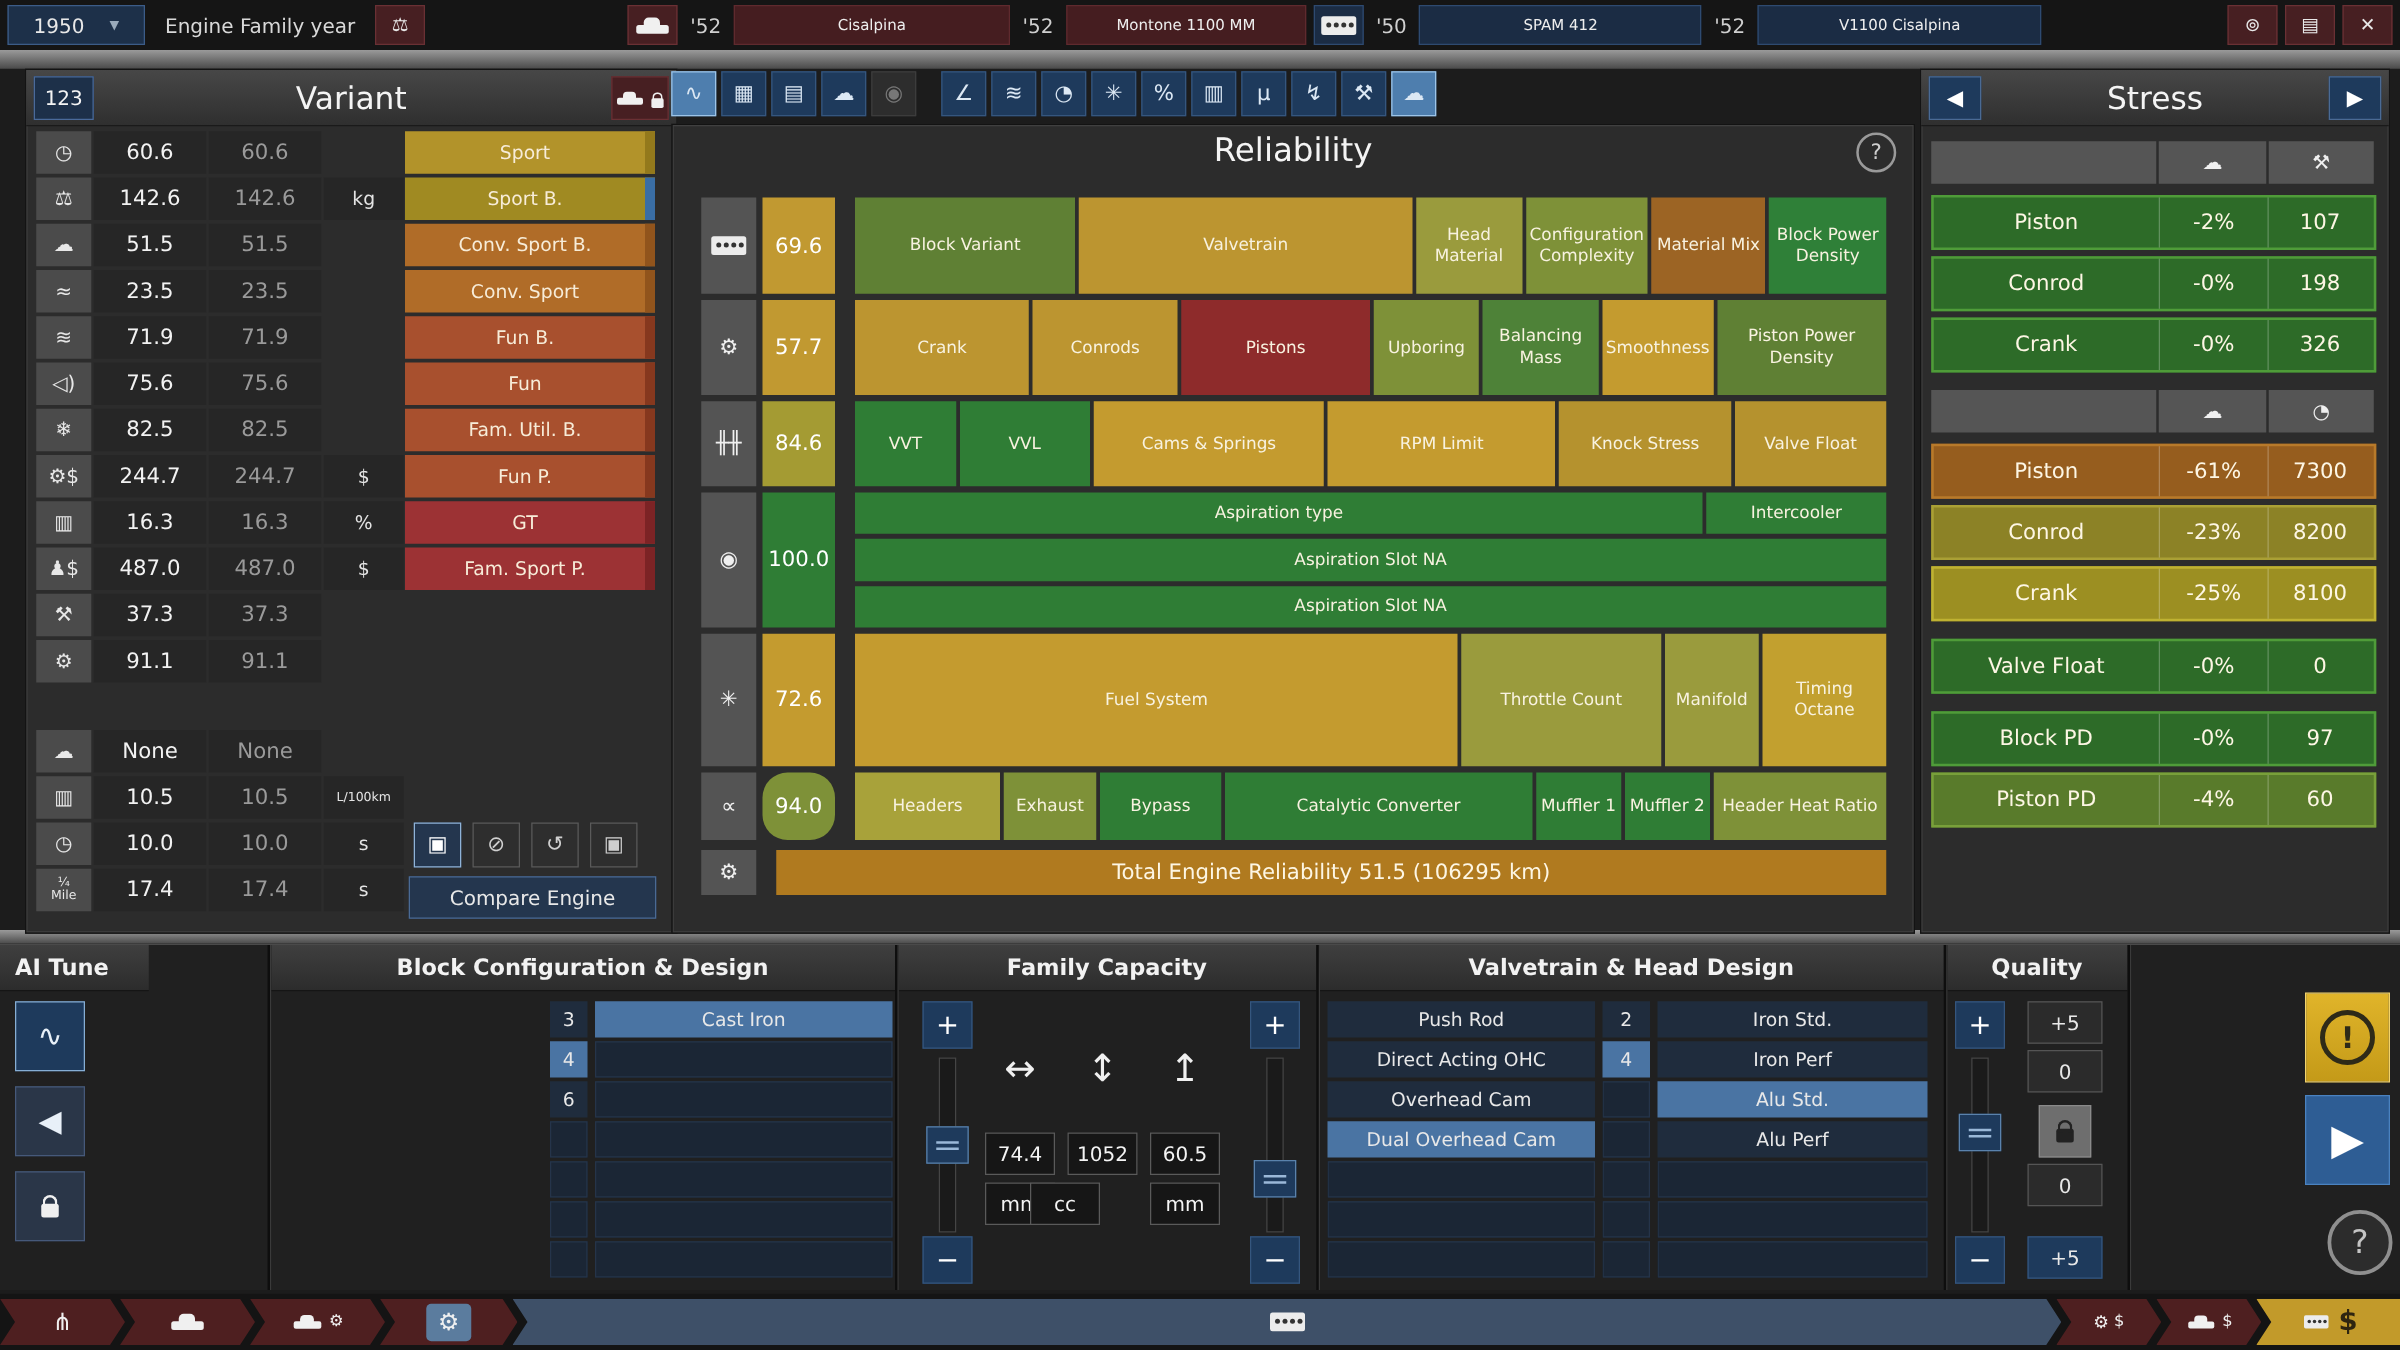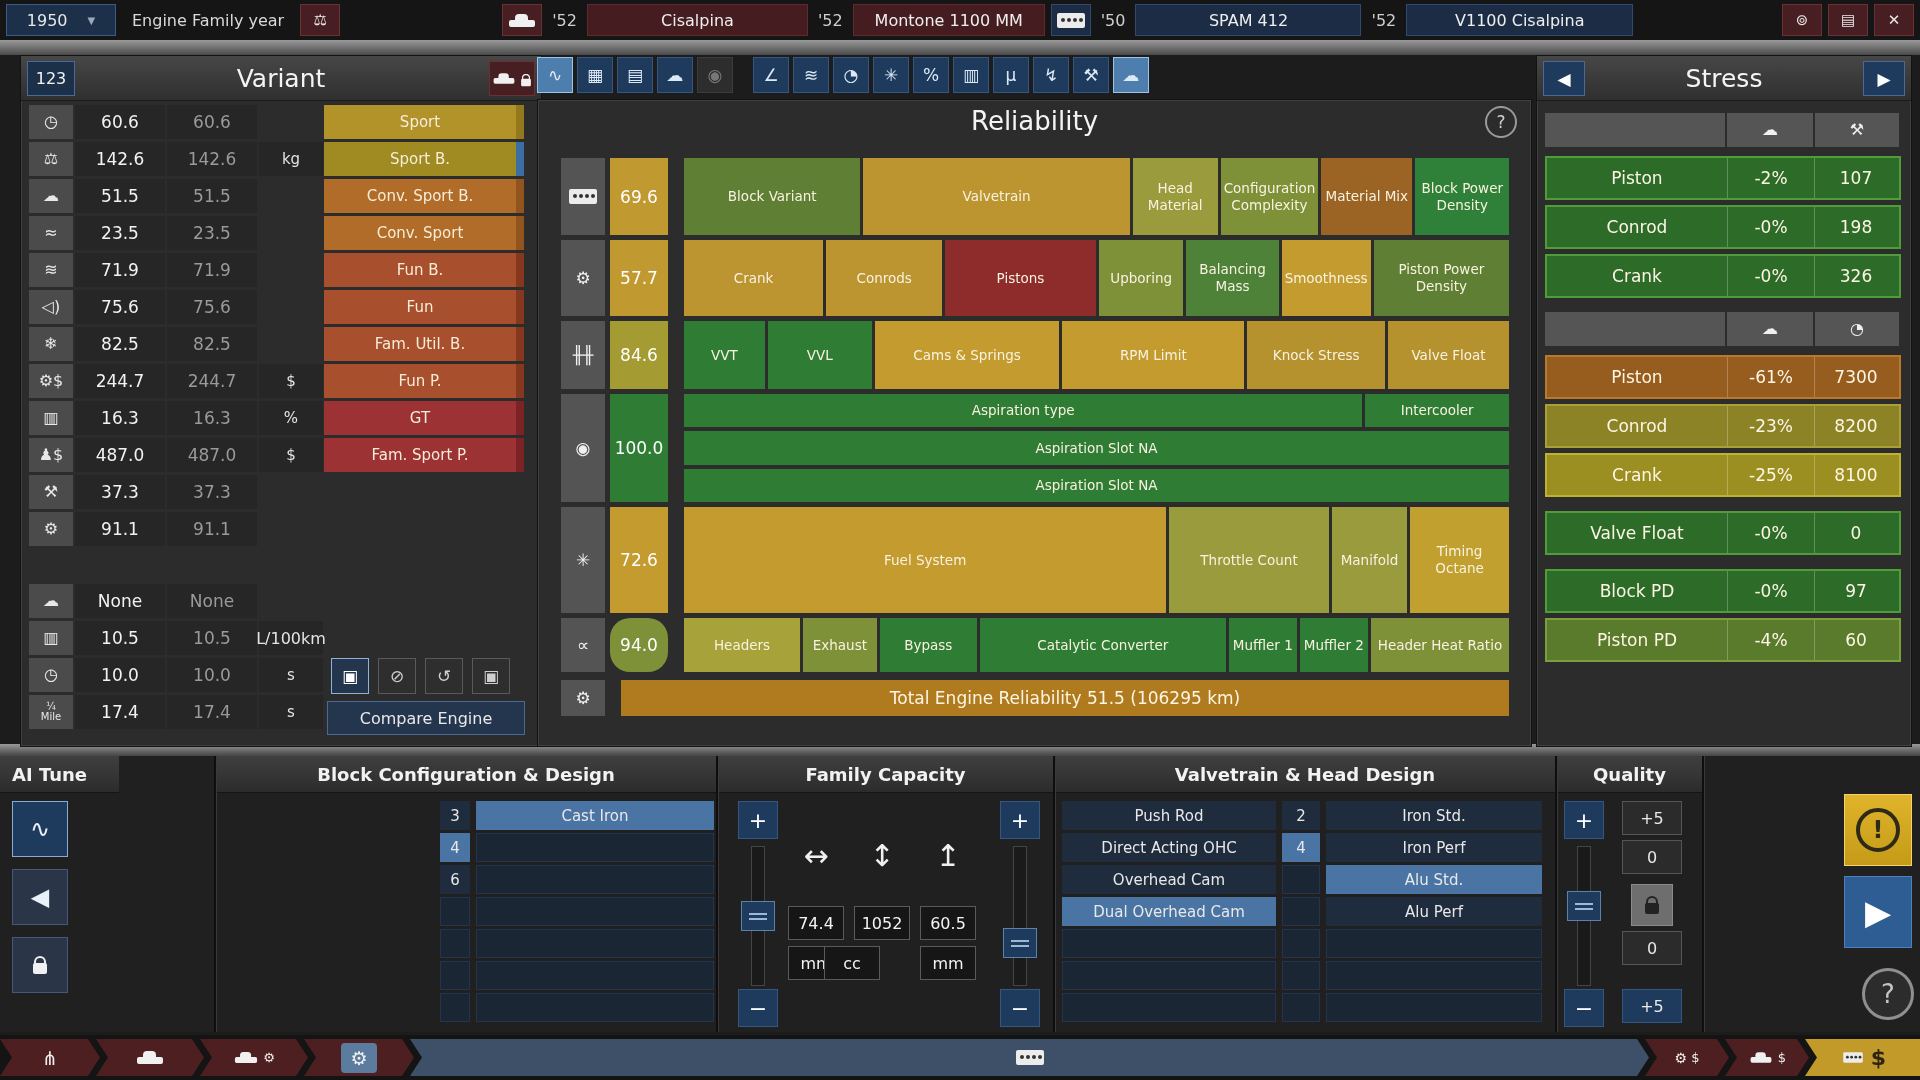--- a/index.html
+++ b/index.html
@@ -8,21 +8,21 @@
   .abs{position:absolute}
   .metal{position:absolute;left:0;width:1920px;background:linear-gradient(#9a9a9a,#4a4a4a)}
   
   #topbar{position:absolute;left:0;top:0;width:1920px;height:40px;background:#151515;display:flex;align-items:center;gap:6px;padding:0 6px;box-sizing:border-box}
   .dd{background:#1d3049;border:1px solid #3c5c88;height:30px;display:flex;align-items:center;justify-content:center;gap:20px;padding:0 10px;font-size:16px}
   .dd .car-caret{font-size:10px;color:#9ab}
   .tb-label{color:#d8d8d8;font-size:16px;padding:0 10px}
   .icobtn{width:38px;height:30px;display:flex;align-items:center;justify-content:center;border:1px solid #6a3034;background:#471f22;font-size:15px}
   .icobtn.blue{background:#1b2c44;border-color:#2e4a70}
   .tb-year{color:#cfcfcf;font-size:16px;padding:0 4px}
-  .tb-tab{height:30px;display:flex;align-items:center;justify-content:center;font-size:16px;color:#eee;border:1px solid #000}
+  .tb-tab{height:30px;display:flex;align-items:center;justify-content:center;font-size:12px;color:#eee;border:1px solid #000}
   .tb-tab.red{background:#451d20;border-color:#5f2a2e}
   .tb-tab.blue{background:#1b2c44;border-color:#2e4a70}
   .tb-right{margin-left:auto;display:flex;gap:6px}
   
   .panel{position:absolute;background:#2c2c2c;border:1px solid #131313;box-shadow:inset 0 0 0 1px #404040}
   .phead{height:44px;background:linear-gradient(#474747,#2f2f2f);border-bottom:1px solid #1a1a1a;display:flex;align-items:center;justify-content:center;font-size:25px;color:#f4f4f4;position:relative}
   .glyph{display:inline-block;text-align:center;white-space:pre-line;line-height:1}
   
   .car-ico{position:relative;width:26px;height:13px;display:inline-block}
   .car-ico::before{content:"";position:absolute;left:0;bottom:0;width:26px;height:7px;background:#f0f0f0;border-radius:2px}
@@ -258,21 +258,21 @@
         </div>
         <div class="scell v1">None</div>
         <div class="scell v2">None</div>
       </div>
       <div class="srow">
         <div class="scell ic">
           <span class="glyph">▥</span>
         </div>
         <div class="scell v1">10.5</div>
         <div class="scell v2">10.5</div>
-        <div class="scell un" style="font-size: 16px;">L/100km</div>
+        <div class="scell un" style="font-size: 10px;">L/100km</div>
       </div>
       <div class="srow">
         <div class="scell ic">
           <span class="glyph">◷</span>
         </div>
         <div class="scell v1">10.0</div>
         <div class="scell v2">10.0</div>
         <div class="scell un" style="font-size: 15px;">s</div>
       </div>
       <div class="srow">

